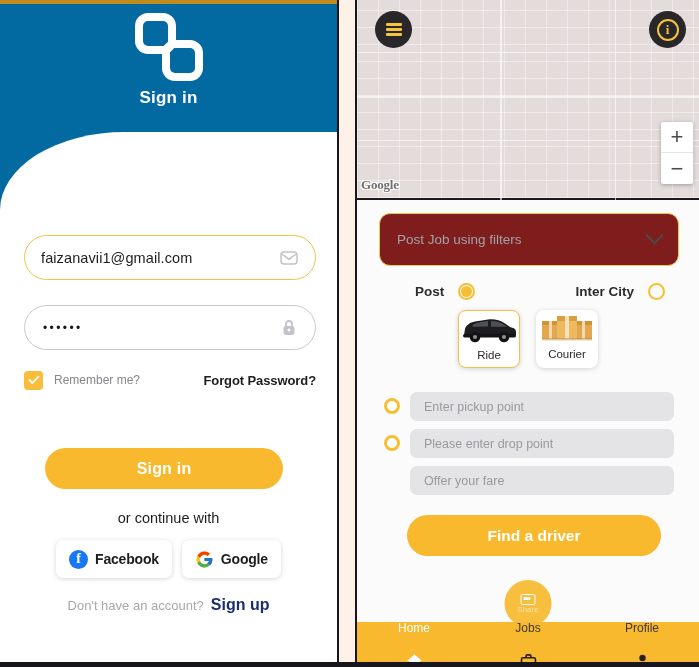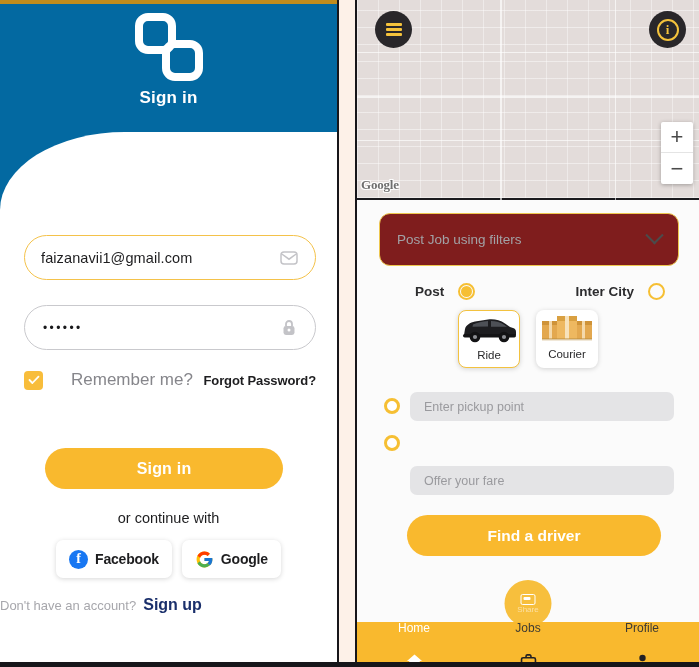--- a/index.html
+++ b/index.html
@@ -137,22 +137,22 @@
     width: 19px; height: 19px;
     border-radius: 4px;
     background: #f8bd3b;
     display: flex;
     align-items: center;
     justify-content: center;
     flex: 0 0 auto;
   }
   .checkbox svg { display: block; }
   .remember-label {
-    margin-left: 28px;
-    font-size: 17px;
+    margin-left: 11px;
+    font-size: 12px;
     color: #86868b;
   }
   .forgot {
     margin-left: auto;
     font-size: 13px;
     font-weight: 700;
     color: #1d1d1f;
     letter-spacing: -.1px;
   }
 
@@ -219,20 +219,21 @@
     line-height: 1;
   }
   .g-mark { width: 19px; height: 19px; }
 
   .signup-row {
     position: absolute;
     left: 0; top: 448px;
     width: 100%;
     display: flex;
     align-items: baseline;
+    justify-content: center;
     gap: 7px;
   }
   .signup-q {
     font-size: 13px;
     color: #a7a7ac;
   }
   .signup-link {
     font-size: 16px;
     font-weight: 600;
     color: #1a2f6b;
@@ -701,20 +702,21 @@
             </svg>
           </div>
           <div class="mode-name">Courier</div>
         </div>
       </div>
 
       <div class="loc-dot d1"></div>
       <div class="loc-field f1">Enter pickup point</div>
 
       <div class="loc-dot d2"></div>
+      <div class="loc-field f2">Please enter drop point</div>
 
       <div class="loc-field f3">Offer your fare</div>
 
       <button class="btn-find">Find a driver</button>
 
       <div class="fab-share">
         <span class="fab-ico"></span>
         <span class="fab-label">Share</span>
       </div>
 

